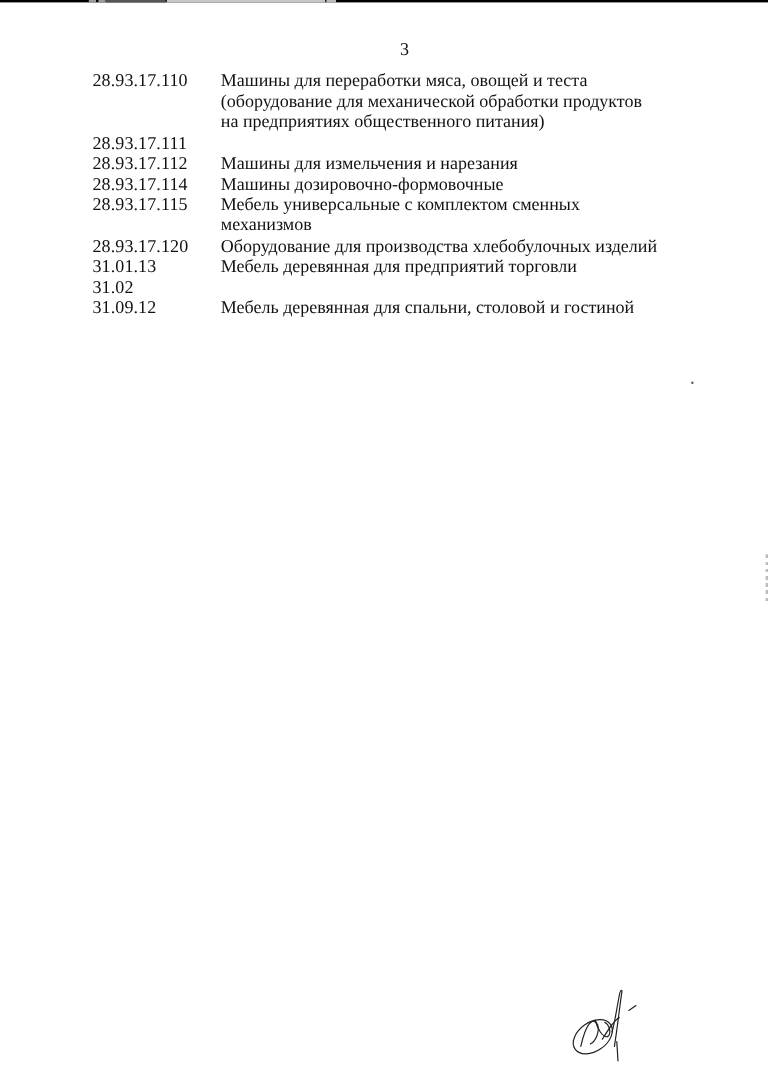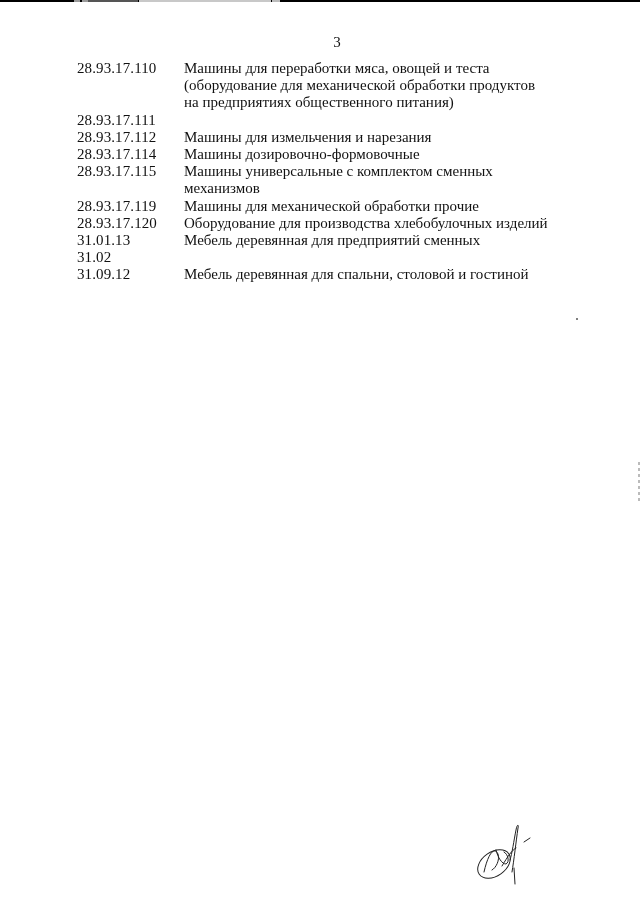--- a/index.html
+++ b/index.html
@@ -107,34 +107,30 @@
   <div class="row">
     <span class="code">28.93.17.112</span>
     <span class="desc">Машины для измельчения и нарезания</span>
   </div>
   <div class="row">
     <span class="code">28.93.17.114</span>
     <span class="desc">Машины дозировочно-формовочные</span>
   </div>
   <div class="row">
     <span class="code">28.93.17.115</span>
-    <span class="desc">Машины универсальные с комплектом сменных
+    <span class="desc">Мебель универсальные с комплектом сменных
 механизмов</span>
-  </div>
-  <div class="row">
-    <span class="code">28.93.17.119</span>
-    <span class="desc">Машины для механической обработки прочие</span>
   </div>
   <div class="row">
     <span class="code">28.93.17.120</span>
     <span class="desc">Оборудование для производства хлебобулочных изделий</span>
   </div>
   <div class="row">
     <span class="code">31.01.13</span>
-    <span class="desc">Мебель деревянная для предприятий сменных</span>
+    <span class="desc">Мебель деревянная для предприятий торговли</span>
   </div>
   <div class="row">
     <span class="code">31.02</span>
   </div>
   <div class="row">
     <span class="code">31.09.12</span>
     <span class="desc">Мебель деревянная для спальни, столовой и гостиной</span>
   </div>
 </div>
 

